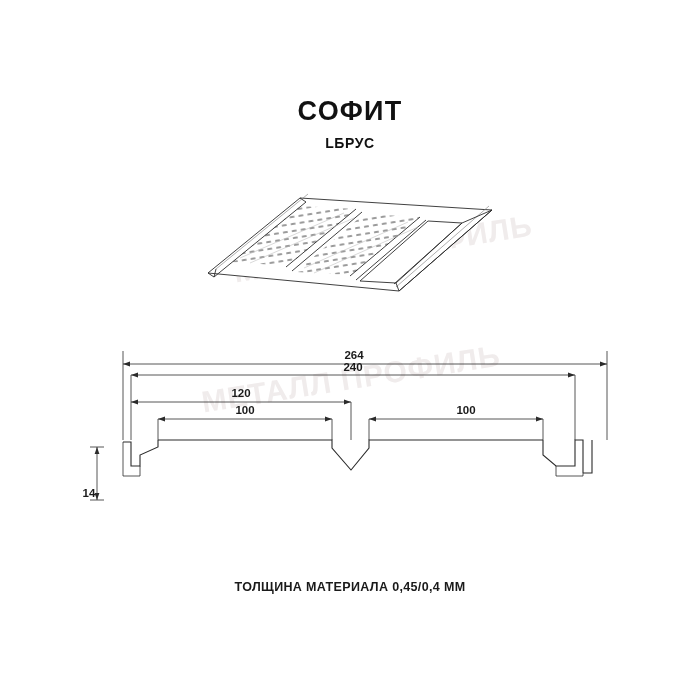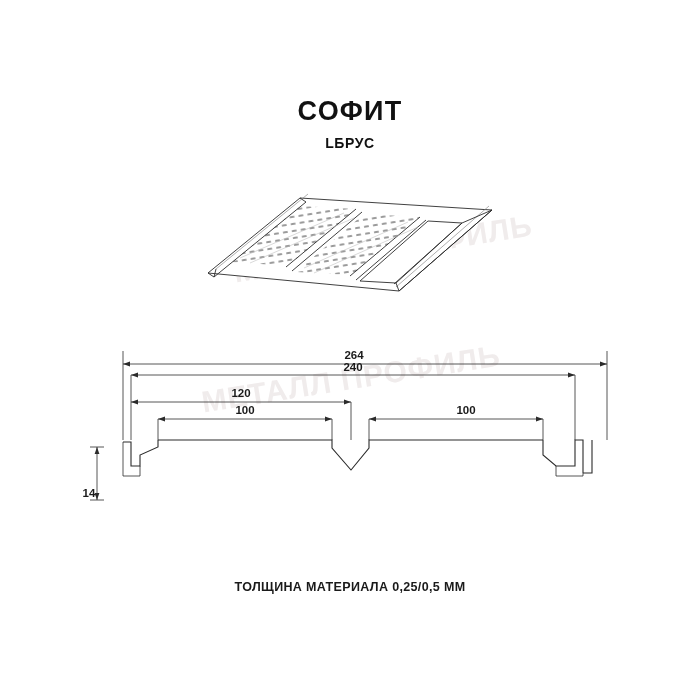--- a/index.html
+++ b/index.html
@@ -186,15 +186,15 @@
     </g>
 
     <text class="dimtext" x="354" y="359" text-anchor="middle">264</text>
     <text class="dimtext" x="353" y="371" text-anchor="middle">240</text>
     <text class="dimtext" x="241" y="397" text-anchor="middle">120</text>
     <text class="dimtext" x="245" y="414" text-anchor="middle">100</text>
     <text class="dimtext" x="466" y="414" text-anchor="middle">100</text>
     <text class="dimtext" x="89" y="497" text-anchor="middle">14</text>
   </svg>
 
-  <div class="footer-note">ТОЛЩИНА МАТЕРИАЛА 0,25/0,5 ММ</div>
+  <div class="footer-note">ТОЛЩИНА МАТЕРИАЛА 0,45/0,4 ММ</div>
 
 </div>
 
 </body></html>

